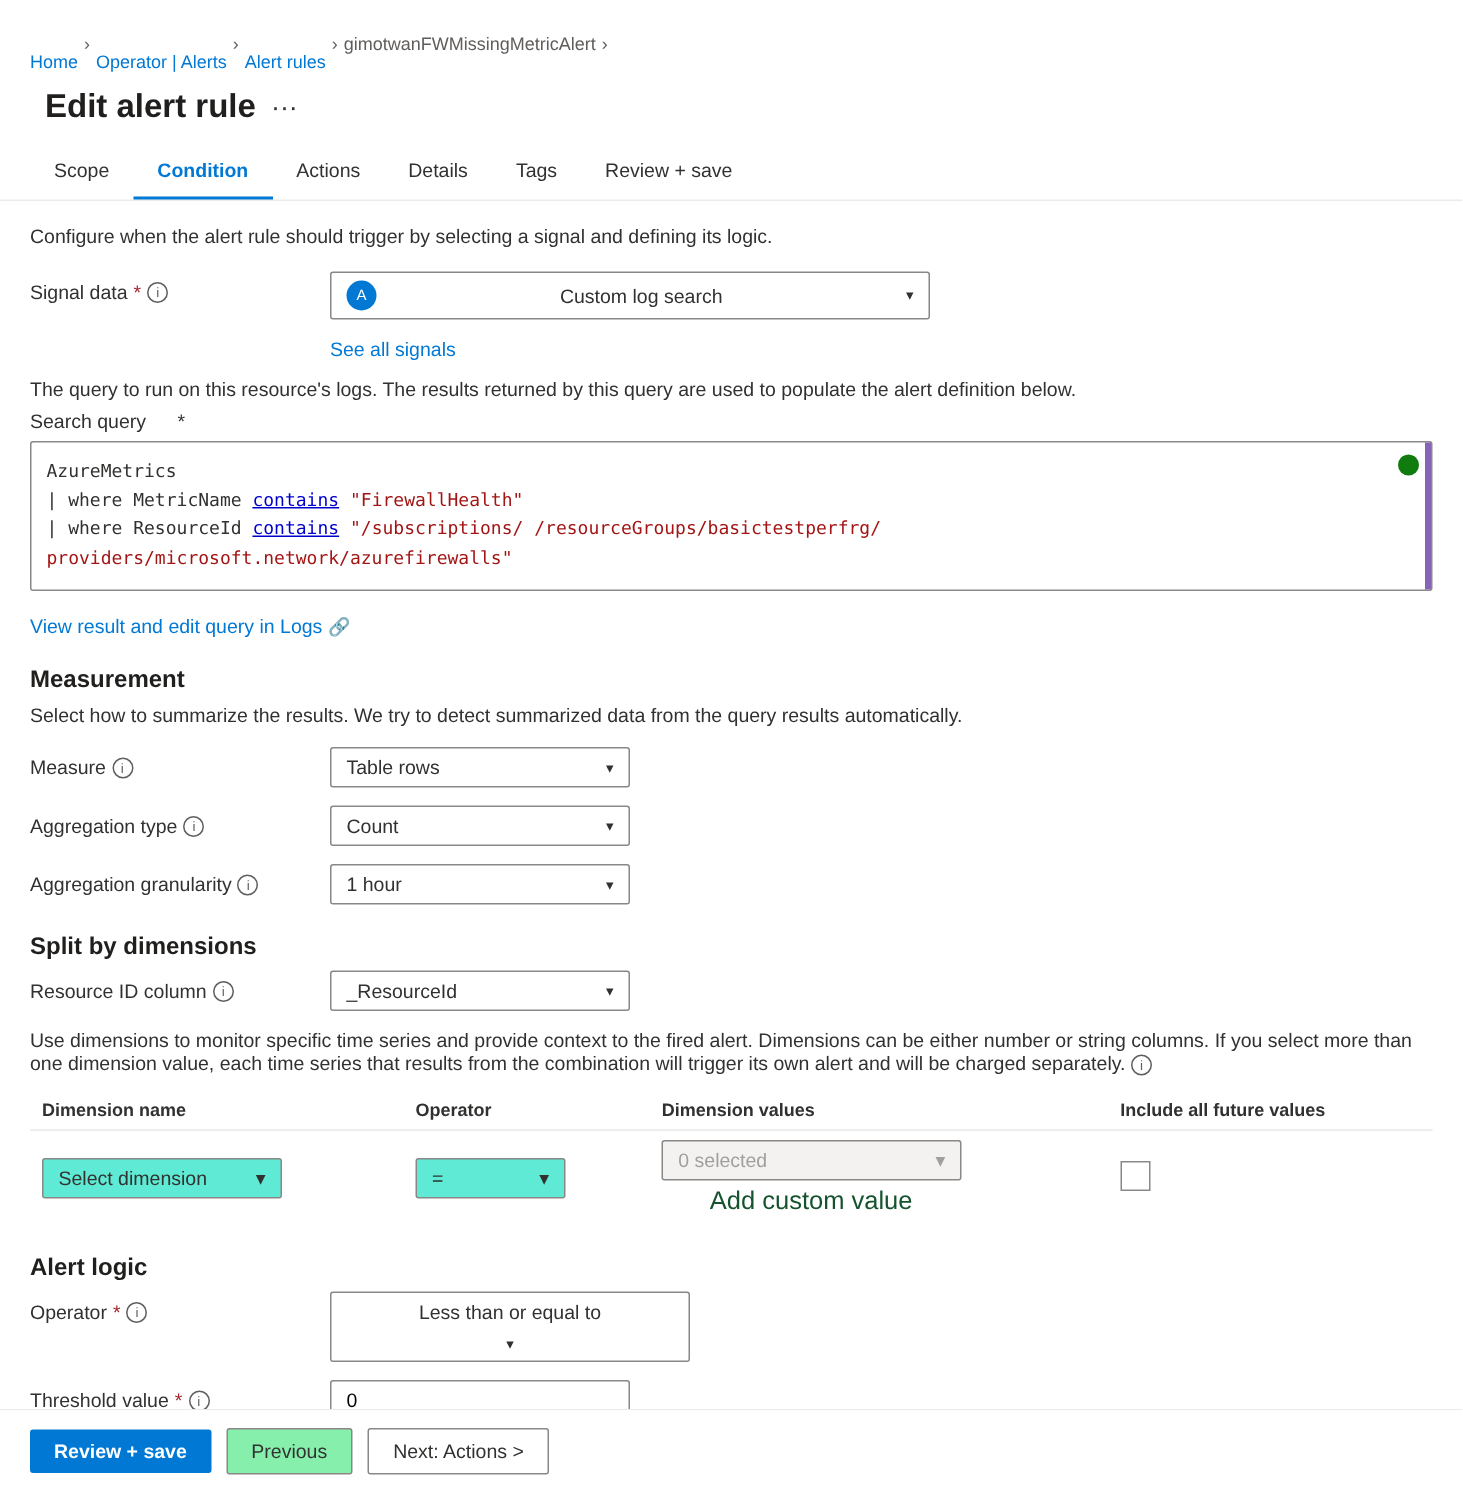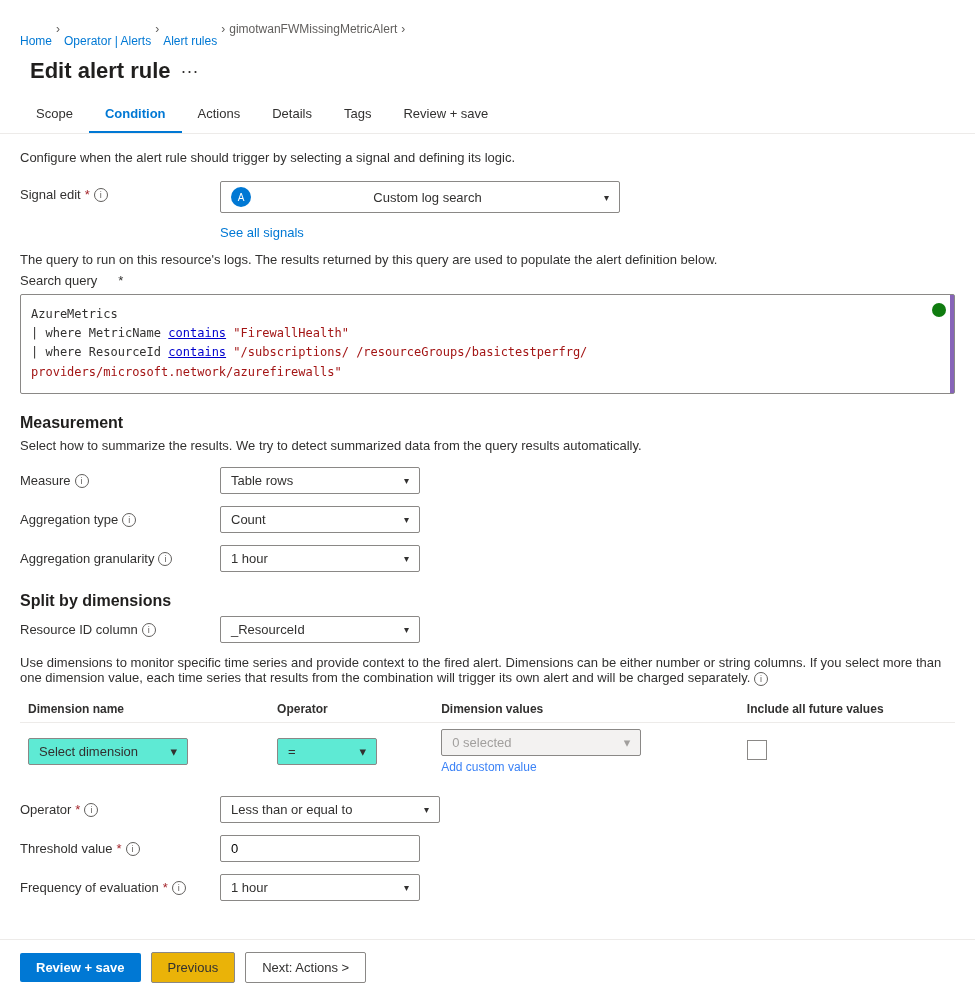--- a/index.html
+++ b/index.html
@@ -54,29 +54,29 @@
     .dim-table td { padding: 6px 8px; vertical-align: middle; }
 
     .select-dropdown { border: 1px solid #8a8886; border-radius: 2px; padding: 5px 10px; font-size: 13px; background: #5eead4; cursor: pointer; display: flex; align-items: center; justify-content: space-between; gap: 6px; color: #323130; }
     .select-dropdown.dim-select { width: 160px; }
     .select-dropdown.op-select { width: 100px; }
     .select-dropdown.val-select { width: 200px; color: #605e5c; justify-content: space-between; }
     .select-dropdown.disabled { background: #f3f2f1; color: #a19f9d; }
 
     .checkbox-cell { width: 20px; height: 20px; border: 1px solid #8a8886; display: inline-block; cursor: pointer; }
 
-    .add-custom-link { color: #3b82f6; font-size: 12px; text-decoration: none; display: block; margin-top: 4px; }
+    .add-custom-link { color: #14532d; font-size: 17px; text-decoration: none; display: block; margin-top: 4px; margin-left: 32px; }
 
     .alert-logic-section { margin-top: 16px; }
 
     .text-input { border: 1px solid #8a8886; border-radius: 2px; padding: 5px 10px; font-size: 13px; width: 200px; }
 
     .footer { position: fixed; bottom: 0; left: 0; right: 0; background: #fff; border-top: 1px solid #edebe9; padding: 12px 20px; display: flex; gap: 10px; align-items: center; }
     .btn-primary { background: #0078d4; color: #fff; border: none; padding: 7px 16px; font-size: 13px; border-radius: 2px; cursor: pointer; font-weight: 600; }
-    .btn-secondary { background: #eab308; color: #323130; border: 1px solid #8a8886; padding: 7px 16px; font-size: 13px; border-radius: 2px; cursor: pointer; text-align: right; }
+    .btn-secondary { background: #86efac; color: #323130; border: 1px solid #8a8886; padding: 7px 16px; font-size: 13px; border-radius: 2px; cursor: pointer; text-align: right; }
     .btn-next { background: #fff; color: #323130; border: 1px solid #8a8886; padding: 7px 16px; font-size: 13px; border-radius: 2px; cursor: pointer; }
   </style>
 </head>
 <body>
 
 <div class="breadcrumb">
   <a href="#">Home</a>
   <span class="breadcrumb-sep">›</span>
   <a href="#">Operator | Alerts</a>
   <span class="breadcrumb-sep">›</span>
@@ -98,21 +98,21 @@
   <div class="tab">Details</div>
   <div class="tab">Tags</div>
   <div class="tab">Review + save</div>
 </div>
 
 <div class="content">
   <p class="section-desc">Configure when the alert rule should trigger by selecting a signal and defining its logic.</p>
 
   <div class="form-row">
     <div class="form-label">
-      <span>Signal edit</span>
+      <span>Signal data</span>
       <span class="required">*</span>
       <span class="info-icon">i</span>
     </div>
     <div>
       <div class="select-box wide">
         <span class="select-icon">A</span>
         <span>Custom log search</span>
         <span class="chevron">▾</span>
       </div>
     </div>
@@ -129,20 +129,24 @@
     <div class="green-dot"></div>
     <div class="purple-bar"></div>
     <div style="font-family: Consolas, monospace; font-size: 12px; line-height: 1.6;">
       <span style="color:#323130;">AzureMetrics</span><br>
       <span style="color:#323130;">| where MetricName </span><span style="color:#0000cd; text-decoration:underline;">contains</span><span style="color:#a31515;"> "FirewallHealth"</span><br>
       <span style="color:#323130;">| where ResourceId </span><span style="color:#0000cd; text-decoration:underline;">contains</span><span style="color:#a31515;"> "/subscriptions/</span><span style="color:#323130;">                </span><span style="color:#a31515;">/resourceGroups/basictestperfrg/</span><br>
       <span style="color:#a31515;">providers/microsoft.network/azurefirewalls"</span>
     </div>
   </div>
 
+  <a href="#" class="view-result-link">
+    <span>View result and edit query in Logs</span>
+    <span class="link-icon">🔗</span>
+  </a>
 
   <div class="section-title">Measurement</div>
   <p class="section-subtitle">Select how to summarize the results. We try to detect summarized data from the query results automatically.</p>
 
   <div class="form-row">
     <div class="form-label">
       <span>Measure</span>
       <span class="info-icon">i</span>
     </div>
     <div class="select-box medium">
@@ -222,28 +226,29 @@
           <a href="#" class="add-custom-link">Add custom value</a>
         </td>
         <td>
           <div class="checkbox-cell"></div>
         </td>
       </tr>
     </tbody>
   </table>
 
   <div class="alert-logic-section">
+    <div class="section-title">Alert logic</div>
 
     <div class="form-row">
       <div class="form-label">
         <span>Operator</span>
         <span class="required">*</span>
         <span class="info-icon">i</span>
       </div>
-      <div class="select-box medium" style="width:220px;">
+      <div class="select-box medium" style="width:240px;flex-direction:column;">
         <span>Less than or equal to</span>
         <span class="chevron">▾</span>
       </div>
     </div>
 
     <div class="form-row">
       <div class="form-label">
         <span>Threshold value</span>
         <span class="required">*</span>
         <span class="info-icon">i</span>

